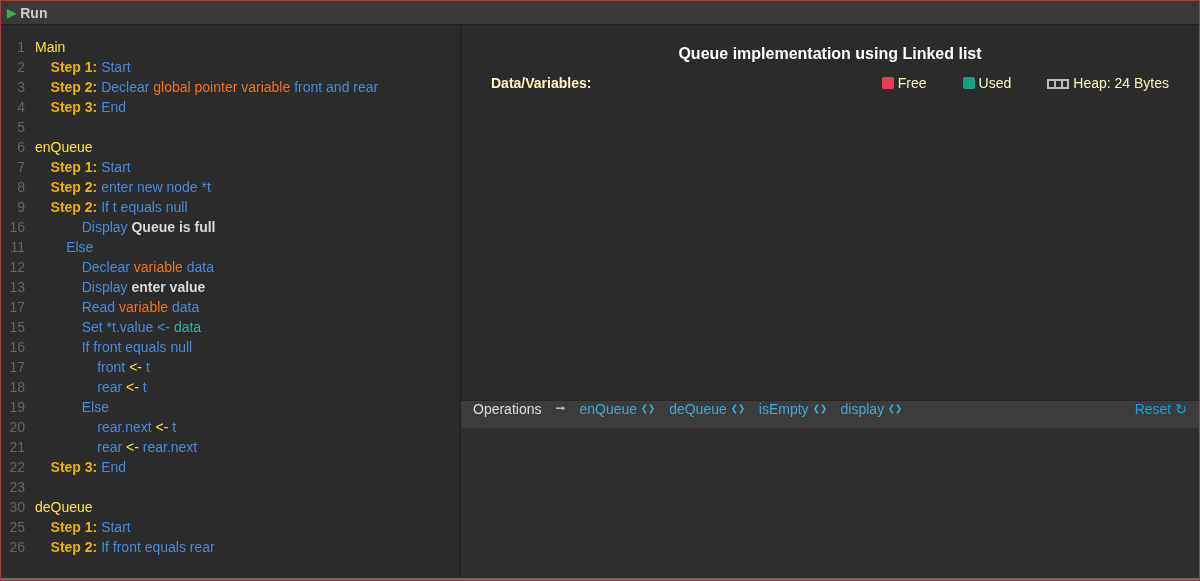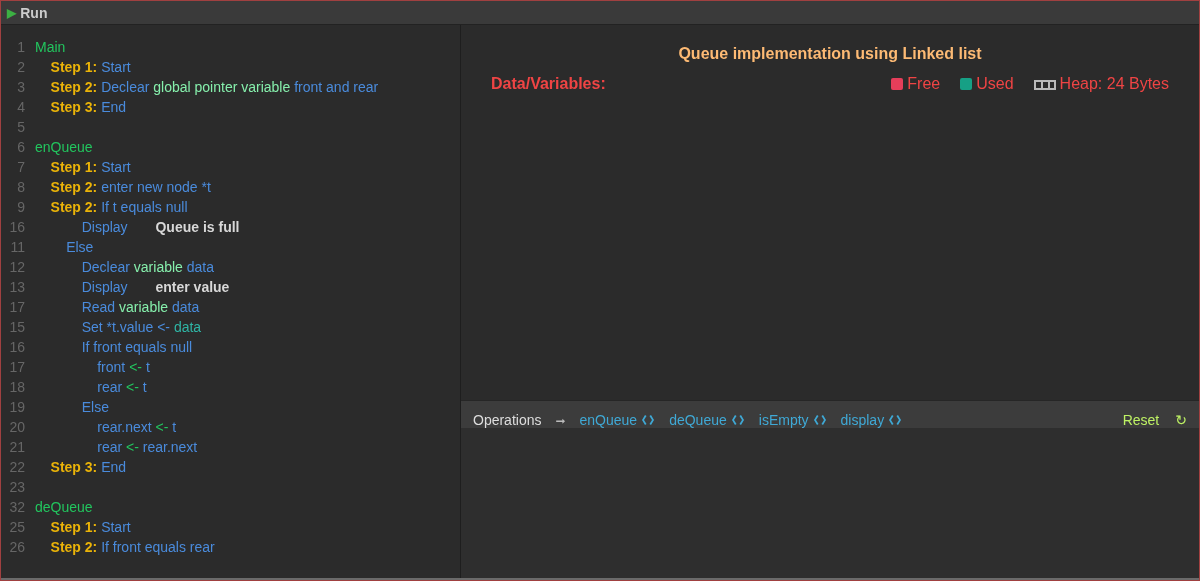--- a/index.html
+++ b/index.html
@@ -55,48 +55,48 @@
   }
   .ln {
     width: 34px;
     text-align: right;
     color: #666;
     padding-right: 10px;
     flex: 0 0 auto;
     font-variant-numeric: tabular-nums;
   }
   .code { flex: 1 1 auto; }
-  .c-white   { color: #22c55e; }
+  .c-white   { color: #fde047; }
   .c-step    { color: #eab308; font-weight: bold; }
   .c-blue    { color: #4a8bdc; }
-  .c-purple  { color: #86efac; }
+  .c-purple  { color: #f97316; }
   .c-teal    { color: #2fb5a5; }
-  .c-str     { color: #d8d8d8; font-weight: bold; margin-left: 24px; }
+  .c-str     { color: #d8d8d8; font-weight: bold; }
 
   
   .right-pane {
     flex: 1 1 auto;
     display: flex;
     flex-direction: column;
     background: #2b2b2b;
   }
   .vis-title {
     padding: 20px 0 10px 0;
     text-align: center;
-    color: #fdba74;
+    color: #ffffff;
     font-weight: bold;
     font-size: 16px;
   }
   .datavars {
     display: flex;
     align-items: center;
     padding: 2px 30px 10px 30px;
-    gap: 20px;
-    color: #ef4444;
-    font-size: 16px;
+    gap: 36px;
+    color: #fef9c3;
+    font-size: 14px;
   }
   .datavars .label { font-weight: bold; flex: 0 0 auto; }
   .datavars .spacer { flex: 1 1 auto; }
   .legend-sw {
     width: 12px; height: 12px; display: inline-block; vertical-align: -1px;
     margin-right: 4px; border-radius: 2px;
   }
   .sw-free { background: #e53e5a; }
   .sw-used { background: #16a085; }
   .heap-icon {
@@ -111,37 +111,37 @@
   .heap-icon span {
     position:absolute; left:7px; top:0; bottom:0; width:2px; background:#bbb;
     box-shadow: 7px 0 0 #bbb;
   }
   .vis-canvas { flex: 1 1 auto; }
 
   .ops-bar {
     height: 28px;
     background: #3c3c3c;
     display: flex;
-    align-items: flex-end;
+    align-items: flex-start;
     padding: 0 12px;
     gap: 14px;
     font-size: 14px;
     color: #ddd;
     border-top: 1px solid #262626;
   }
   .ops-bar .arrow { color: #bbb; font-size: 12px; }
   .op-link {
     color: #3fa9d6;
     display: flex; align-items: center; gap: 4px;
     cursor: pointer;
   }
   .op-link svg { fill: #3fa9d6; }
   .ops-bar .spacer { flex: 1 1 auto; }
   .reset {
-    color: #bef264; cursor: pointer; display: flex; align-items: center; gap: 16px;
+    color: #0ea5e9; cursor: pointer; display: flex; align-items: center; gap: 4px;
   }
   .output-area {
     flex: 0 0 150px;
     background: #2e2e2e;
   }
   .bottom-rule {
     height: 2px; background:#6a6a6a;
   }
 </style>
 </head>
@@ -174,21 +174,21 @@
           <div class="code-line"><span class="ln">17</span><span class="code"><span>            </span><span class="c-blue">Read </span><span class="c-purple">variable </span><span class="c-blue">data</span></span></div>
           <div class="code-line"><span class="ln">15</span><span class="code"><span>            </span><span class="c-blue">Set *t.value &lt;- </span><span class="c-teal">data</span></span></div>
           <div class="code-line"><span class="ln">16</span><span class="code"><span>            </span><span class="c-blue">If front equals null</span></span></div>
           <div class="code-line"><span class="ln">17</span><span class="code"><span>                </span><span class="c-blue">front </span><span class="c-white">&lt;- </span><span class="c-blue">t</span></span></div>
           <div class="code-line"><span class="ln">18</span><span class="code"><span>                </span><span class="c-blue">rear </span><span class="c-white">&lt;- </span><span class="c-blue">t</span></span></div>
           <div class="code-line"><span class="ln">19</span><span class="code"><span>            </span><span class="c-blue">Else</span></span></div>
           <div class="code-line"><span class="ln">20</span><span class="code"><span>                </span><span class="c-blue">rear.next </span><span class="c-white">&lt;- </span><span class="c-blue">t</span></span></div>
           <div class="code-line"><span class="ln">21</span><span class="code"><span>                </span><span class="c-blue">rear </span><span class="c-white">&lt;- </span><span class="c-blue">rear.next</span></span></div>
           <div class="code-line"><span class="ln">22</span><span class="code"><span>    </span><span class="c-step">Step 3: </span><span class="c-blue">End</span></span></div>
           <div class="code-line"><span class="ln">23</span><span class="code"></span></div>
-          <div class="code-line"><span class="ln">32</span><span class="code"><span class="c-white">deQueue</span></span></div>
+          <div class="code-line"><span class="ln">30</span><span class="code"><span class="c-white">deQueue</span></span></div>
           <div class="code-line"><span class="ln">25</span><span class="code"><span>    </span><span class="c-step">Step 1: </span><span class="c-blue">Start</span></span></div>
           <div class="code-line"><span class="ln">26</span><span class="code"><span>    </span><span class="c-step">Step 2: </span><span class="c-blue">If front equals rear</span></span></div>
         </div>
     </div>
 
     <div class="right-pane">
       <div class="vis-title">Queue implementation using Linked list</div>
       <div class="datavars">
         <span class="label">Data/Variables:</span>
         <span class="spacer"></span>

